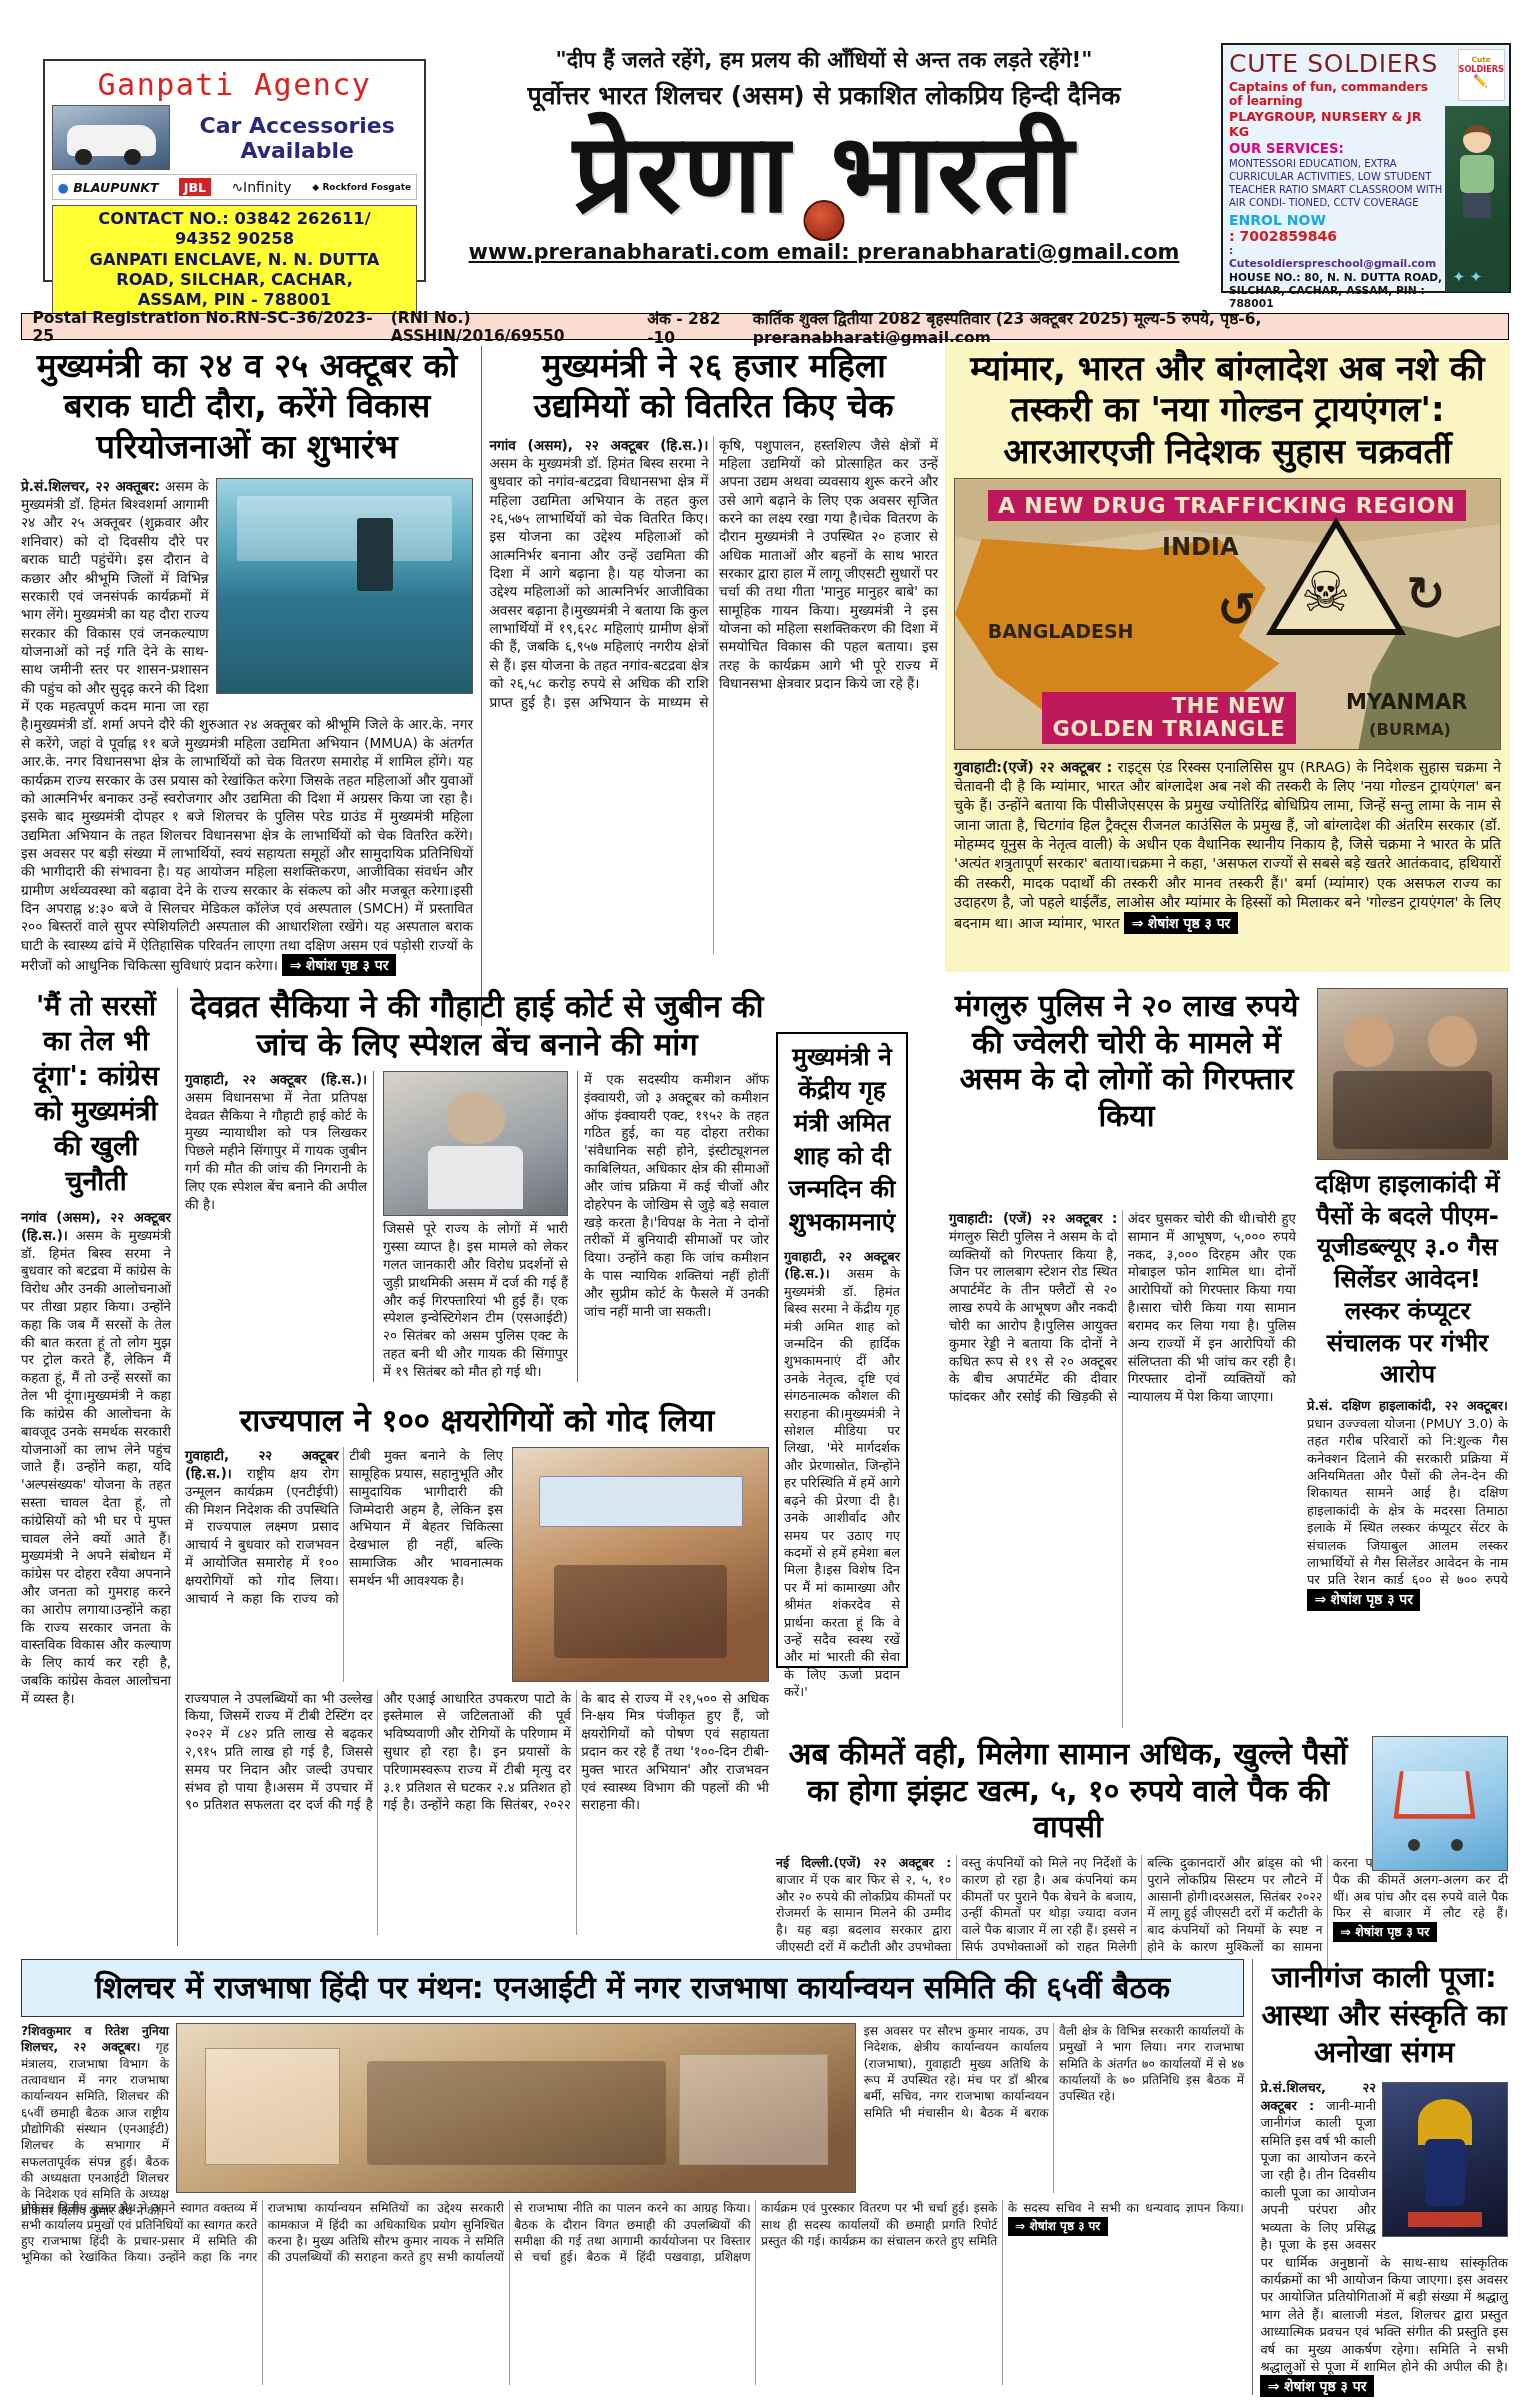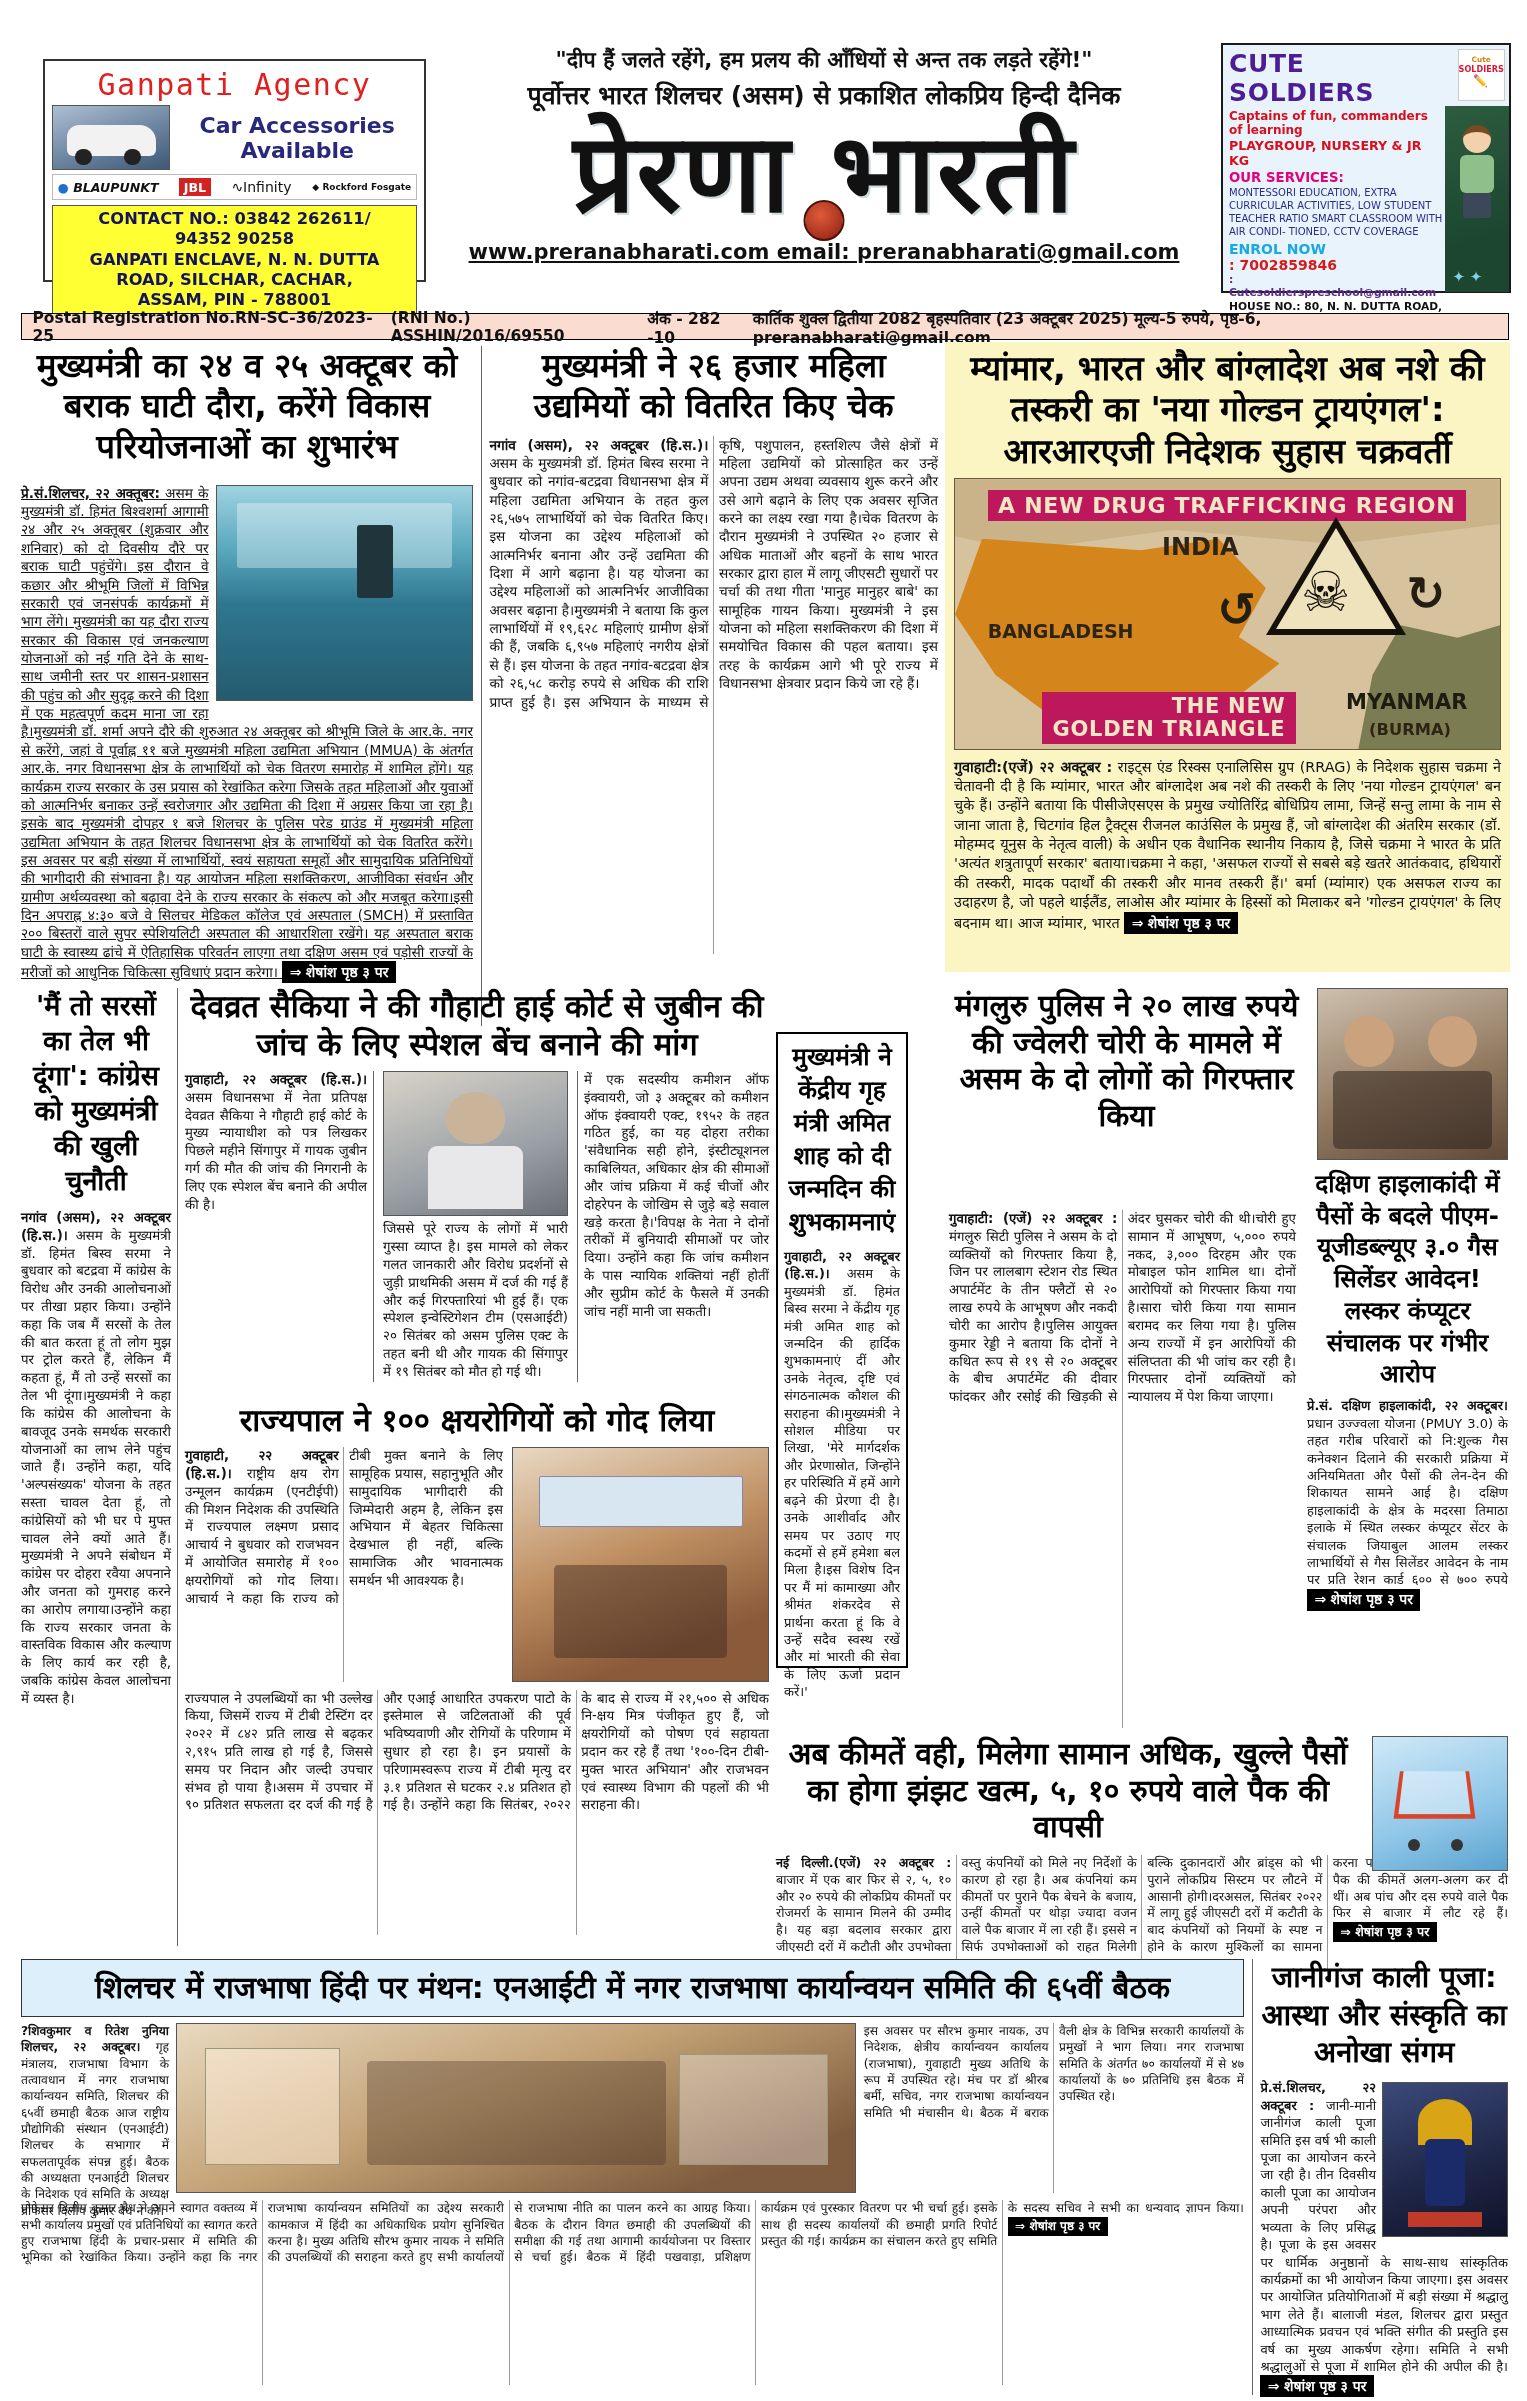--- a/index.html
+++ b/index.html
@@ -102,21 +102,21 @@
       <div style="font-size:8.1px;color:#d81a36;font-weight:bold;">SOLDIERS</div>
       <div style="font-size:12px;">✏️</div>
     </div>
     <div style="position:absolute;right:0;top:61px;width:64px;height:186px;background:linear-gradient(160deg,#2d5c3f,#1c4630 70%);">
       <div style="position:absolute;left:18px;top:19px;width:28px;height:28px;background:#f3d1ac;border-radius:50%;border-top:7.4px solid #7a4a23;"></div>
       <div style="position:absolute;left:15px;top:49px;width:34px;height:38px;background:#8fbf8a;border-radius:6px;"></div>
       <div style="position:absolute;left:18px;top:87px;width:28px;height:25px;background:#3c4757;border-radius:3px;"></div>
       <div style="position:absolute;left:7.4px;bottom:6px;color:#7fd0e8;font-size:15px;">✦ ✦</div>
     </div>
     <div style="width:214px;">
-      <div style="font-size:25px;font-weight:bold;letter-spacing:0.7px;color:#4c1d95;">CUTE SOLDIERS</div>
+      <div style="font-size:25px;font-weight:normal;letter-spacing:0.7px;color:#7f1d1d;">CUTE SOLDIERS</div>
       <div style="font-size:12px;font-weight:bold;color:#d80f1e;margin-top:1.5px;">Captains of fun, commanders of learning</div>
       <div style="font-size:12.6px;font-weight:bold;color:#d80f1e;margin-top:1.5px;">PLAYGROUP, NURSERY &amp; JR KG</div>
       <div style="font-size:13.3px;font-weight:bold;color:#e6007e;margin-top:1.5px;">OUR  SERVICES:</div>
       <div style="font-size:10px;font-weight:normal;color:#2b2b8c;line-height:1.3;margin-top:1.5px;">MONTESSORI EDUCATION, EXTRA CURRICULAR ACTIVITIES, LOW STUDENT TEACHER RATIO SMART CLASSROOM WITH AIR CONDI- TIONED, CCTV COVERAGE</div>
       <div style="font-size:14px;font-weight:bold;color:#19a8e0;margin-top:2.2px;">ENROL NOW</div>
       <div style="font-size:14px;font-weight:bold;color:#d81a1a;">: 7002859846</div>
       <div style="font-size:10.7px;font-weight:bold;color:#5a2d8c;">: Cutesoldierspreschool@gmail.com</div>
       <div style="font-size:10.7px;font-weight:bold;color:#111;margin-top:1.5px;">HOUSE NO.: 80, N. N. DUTTA ROAD,</div>
       <div style="font-size:10.7px;font-weight:bold;color:#111;">SILCHAR, CACHAR, ASSAM, PIN : 788001</div>
     </div>
@@ -124,21 +124,21 @@
 
   <div class="abs regbar" style="left:21px;top:313px;width:1488px;height:27px;">
     <span>Postal Registration No.RN-SC-36/2023-25</span>
     <span>(RNI No.) ASSHIN/2016/69550</span>
     <span>अंक - 282 -10</span>
     <span>कार्तिक शुक्ल द्वितीया 2082  बृहस्पतिवार (23 अक्टूबर 2025) मूल्य-5 रुपये, पृष्ठ-6, preranabharati@gmail.com</span>
   </div>
 
   <div class="abs" style="left:21px;top:346px;width:452px;height:625px;">
     <div class="hl" style="font-size:33px;">मुख्यमंत्री का २४ व २५ अक्टूबर को बराक घाटी दौरा, करेंगे विकास परियोजनाओं का शुभारंभ</div>
-    <div class="body-txt" style="font-size:13.7px;margin-top:17px;text-decoration:underline;">
+    <div class="body-txt" style="font-size:13.7px;margin-top:10px;">
       <div class="ph ph-rally" style="float:right;width:257px;height:216px;margin:1.5px 0 6px 7.4px;position:relative;">
         <div style="position:absolute;left:8%;top:8%;width:84%;height:30%;background:rgba(255,255,255,.35);border-radius:3px;"></div>
         <div style="position:absolute;left:55%;top:18%;width:14%;height:34%;background:#20343c;border-radius:3px;"></div>
       </div>
       <span class="byline">प्रे.सं.शिलचर, २२ अक्तूबर:</span>
       <span>असम के मुख्यमंत्री डॉ. हिमंत बिश्वशर्मा आगामी २४ और २५ अक्तूबर (शुक्रवार और शनिवार) को दो दिवसीय दौरे पर बराक घाटी पहुंचेंगे। इस दौरान वे कछार और श्रीभूमि जिलों में विभिन्न सरकारी एवं जनसंपर्क कार्यक्रमों में भाग लेंगे। मुख्यमंत्री का यह दौरा राज्य सरकार की विकास एवं जनकल्याण योजनाओं को नई गति देने के साथ-साथ जमीनी स्तर पर शासन-प्रशासन की पहुंच को और सुदृढ़ करने की दिशा में एक महत्वपूर्ण कदम माना जा रहा है।मुख्यमंत्री डॉ. शर्मा अपने दौरे की शुरुआत २४ अक्तूबर को श्रीभूमि जिले के आर.के. नगर से करेंगे, जहां वे पूर्वाह्न ११ बजे मुख्यमंत्री महिला उद्यमिता अभियान (MMUA) के अंतर्गत आर.के. नगर विधानसभा क्षेत्र के लाभार्थियों को चेक वितरण समारोह में शामिल होंगे। यह कार्यक्रम राज्य सरकार के उस प्रयास को रेखांकित करेगा जिसके तहत महिलाओं और युवाओं को आत्मनिर्भर बनाकर उन्हें स्वरोजगार और उद्यमिता की दिशा में अग्रसर किया जा रहा है। इसके बाद मुख्यमंत्री दोपहर १ बजे शिलचर के पुलिस परेड ग्राउंड में मुख्यमंत्री महिला उद्यमिता अभियान के तहत शिलचर विधानसभा क्षेत्र के लाभार्थियों को चेक वितरित करेंगे। इस अवसर पर बड़ी संख्या में लाभार्थियों, स्वयं सहायता समूहों और सामुदायिक प्रतिनिधियों की भागीदारी की संभावना है। यह आयोजन महिला सशक्तिकरण, आजीविका संवर्धन और ग्रामीण अर्थव्यवस्था को बढ़ावा देने के राज्य सरकार के संकल्प को और मजबूत करेगा।इसी दिन अपराह्न ४:३० बजे वे सिलचर मेडिकल कॉलेज एवं अस्पताल (SMCH) में प्रस्तावित २०० बिस्तरों वाले सुपर स्पेशियलिटी अस्पताल की आधारशिला रखेंगे। यह अस्पताल बराक घाटी के स्वास्थ्य ढांचे में ऐतिहासिक परिवर्तन लाएगा तथा दक्षिण असम एवं पड़ोसी राज्यों के मरीजों को आधुनिक चिकित्सा सुविधाएं प्रदान करेगा।</span>
       <span class="cont"><span class="arr">⇒</span><span>शेषांश पृष्ठ ३ पर</span></span>
     </div>
   </div>
 

